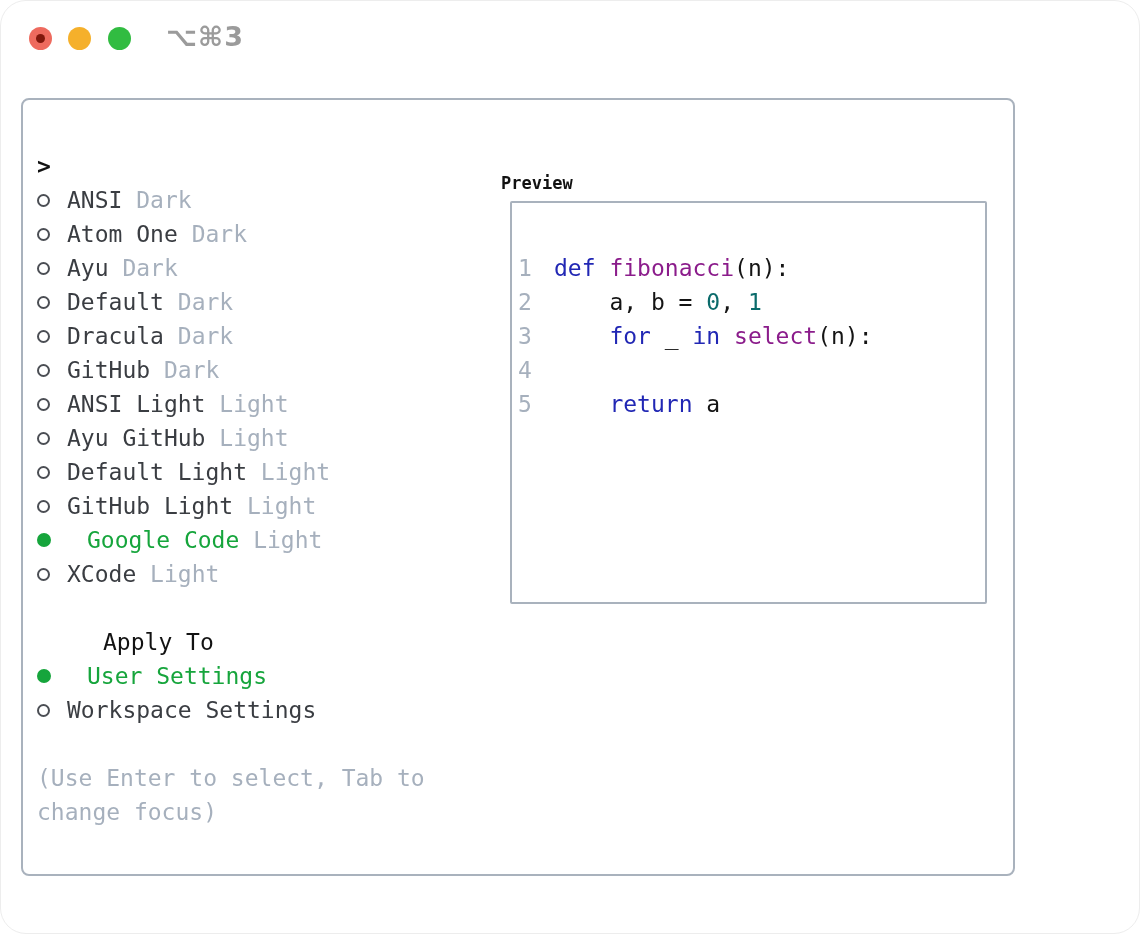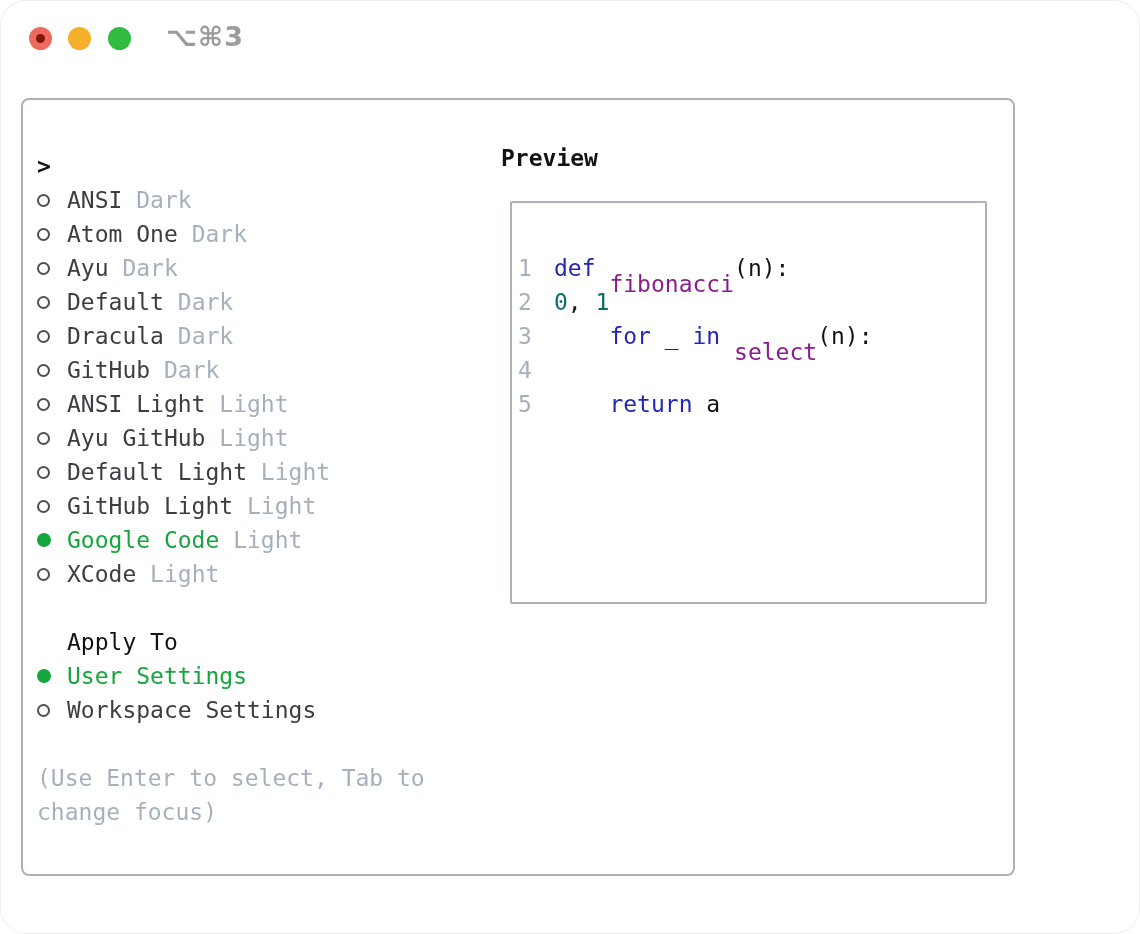--- a/index.html
+++ b/index.html
@@ -28,44 +28,44 @@
   .main-box{
     position:absolute;left:20px;top:97px;width:994px;height:778px;
     border:2px solid var(--border);border-radius:8px;box-sizing:border-box;
   }
   
   .left-col{position:absolute;left:14px;top:49px;font-size:23px;line-height:34px;}
   .row{display:flex;height:34px;align-items:center;white-space:pre;}
   .bullet{width:30px;display:flex;align-items:center;flex:none;}
   .caret-char{font-weight:bold;color:var(--header-text);}
   .hdr{font-weight:bold;color:var(--header-text);}
-  .hdr2{color:var(--header-text);}
+  .hdr2{color:var(--header-text);margin-left:36px;}
   .dot{width:13px;height:13px;border:2px solid var(--radio-outline);border-radius:50%;box-sizing:border-box;}
   .dot-selected{width:14px;height:14px;background:var(--selected-green);border-color:var(--selected-green);}
   .item-name{color:var(--item-text);}
-  .item-name.selected{color:var(--selected-green);}
+  .item-name.selected{color:var(--selected-green);margin-left:20px;}
   .item-variant{color:var(--muted);margin-left:1ch;text-align:right;}
   .spacer{height:34px;}
   .help{color:var(--muted);}
   .help div{height:34px;line-height:34px;white-space:pre;}
   
   .preview-label{
-    position:absolute;left:478px;top:41px;height:34px;line-height:34px;
-    font-size:23px;font-weight:bold;color:var(--header-text);
+    position:absolute;left:478px;top:66px;height:34px;line-height:34px;
+    font-size:17px;font-weight:bold;color:var(--header-text);
   }
   .preview-box{
     position:absolute;left:487px;top:101px;width:477px;height:403px;
     border:2px solid var(--border);border-radius:2px;box-sizing:border-box;
     padding:48px 0 0 6px;overflow:hidden;
   }
   .code-line{display:flex;height:34px;line-height:34px;font-size:23px;white-space:pre;}
   .ln{color:var(--line-number);width:36px;flex:none;}
   .seg-plain{color:var(--plain);}
   .seg-keyword{color:var(--keyword);}
-  .seg-function{color:var(--function);margin-top:16px;}
+  .seg-function{color:var(--function);}
   .seg-number{color:var(--number);}
   #diff-block{margin-top:34px;}
 </style>
 </head>
 <body>
 
 <div class="window">
 
   <span class="tl tl-red">
     <span class="tl-dot"></span>
@@ -116,21 +116,21 @@
         <div>(Use Enter to select, Tab to</div>
         <div>change focus)</div>
       </div>
     </div>
 
     <div class="preview-label">Preview</div>
 
     <div class="preview-box">
       <div id="code-block">
           <div class="code-line"><span class="ln">1</span><span class="seg-keyword">def</span><span class="seg-plain"> </span><span class="seg-function">fibonacci</span><span class="seg-plain">(n):</span></div>
-          <div class="code-line"><span class="ln">2</span><span class="seg-number">0</span><span class="seg-plain">, </span><span class="seg-number">1</span></div>
+          <div class="code-line"><span class="ln">2</span><span class="seg-plain">    a, b = </span><span class="seg-number">0</span><span class="seg-plain">, </span><span class="seg-number">1</span></div>
           <div class="code-line"><span class="ln">3</span><span class="seg-plain">    </span><span class="seg-keyword">for</span><span class="seg-plain"> _ </span><span class="seg-keyword">in</span><span class="seg-plain"> </span><span class="seg-function">select</span><span class="seg-plain">(n):</span></div>
           <div class="code-line"><span class="ln">4</span></div>
           <div class="code-line"><span class="ln">5</span><span class="seg-plain">    </span><span class="seg-keyword">return</span><span class="seg-plain"> a</span></div>
         </div>
       <div id="diff-block"></div>
     </div>
 
   </div>
 </div>
 

